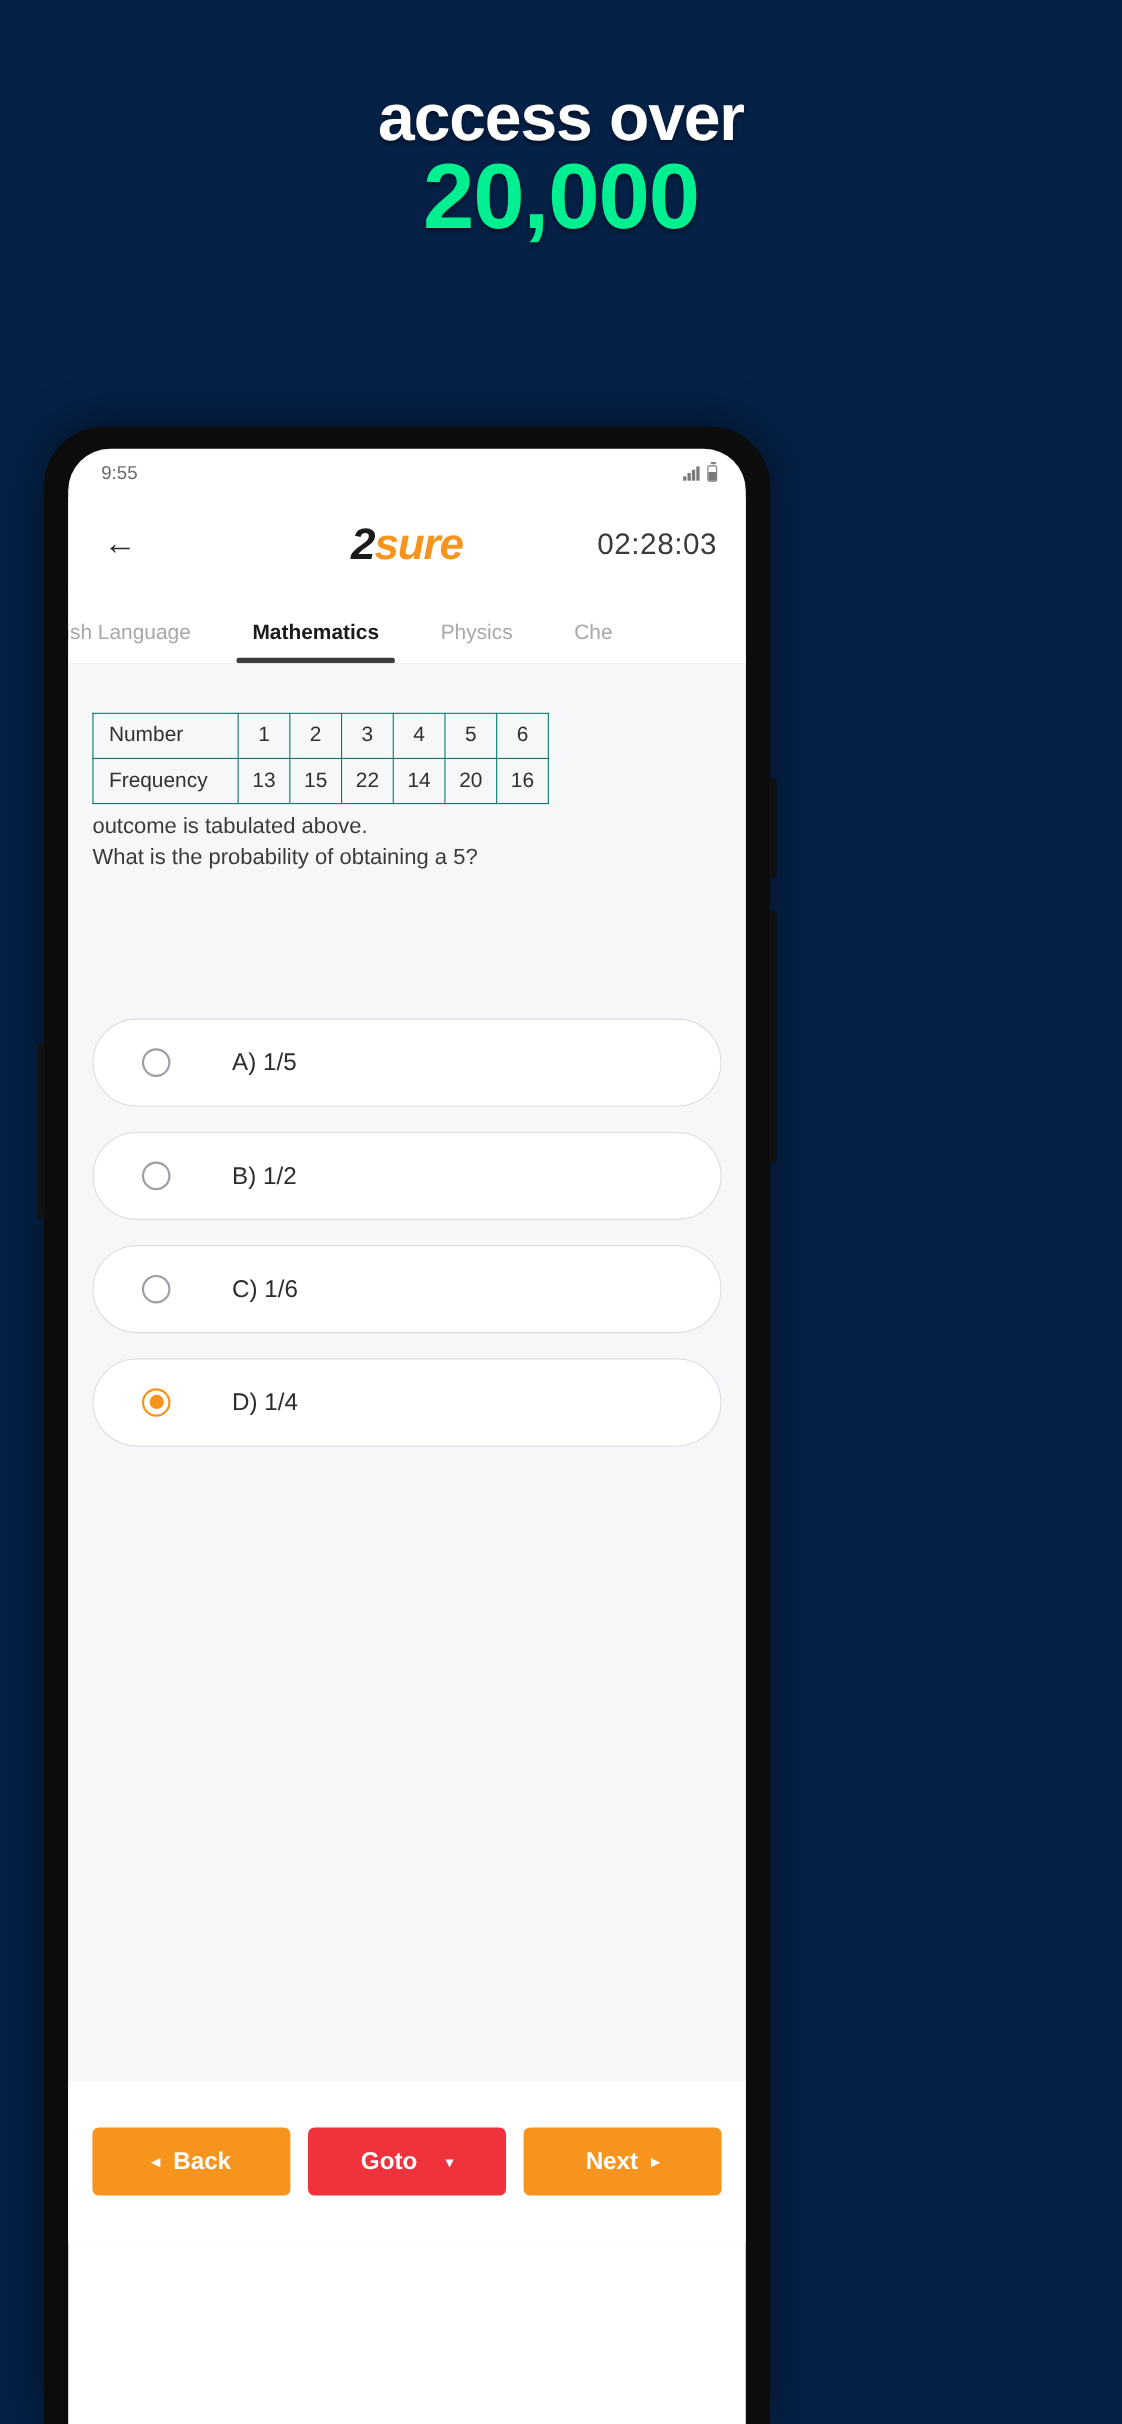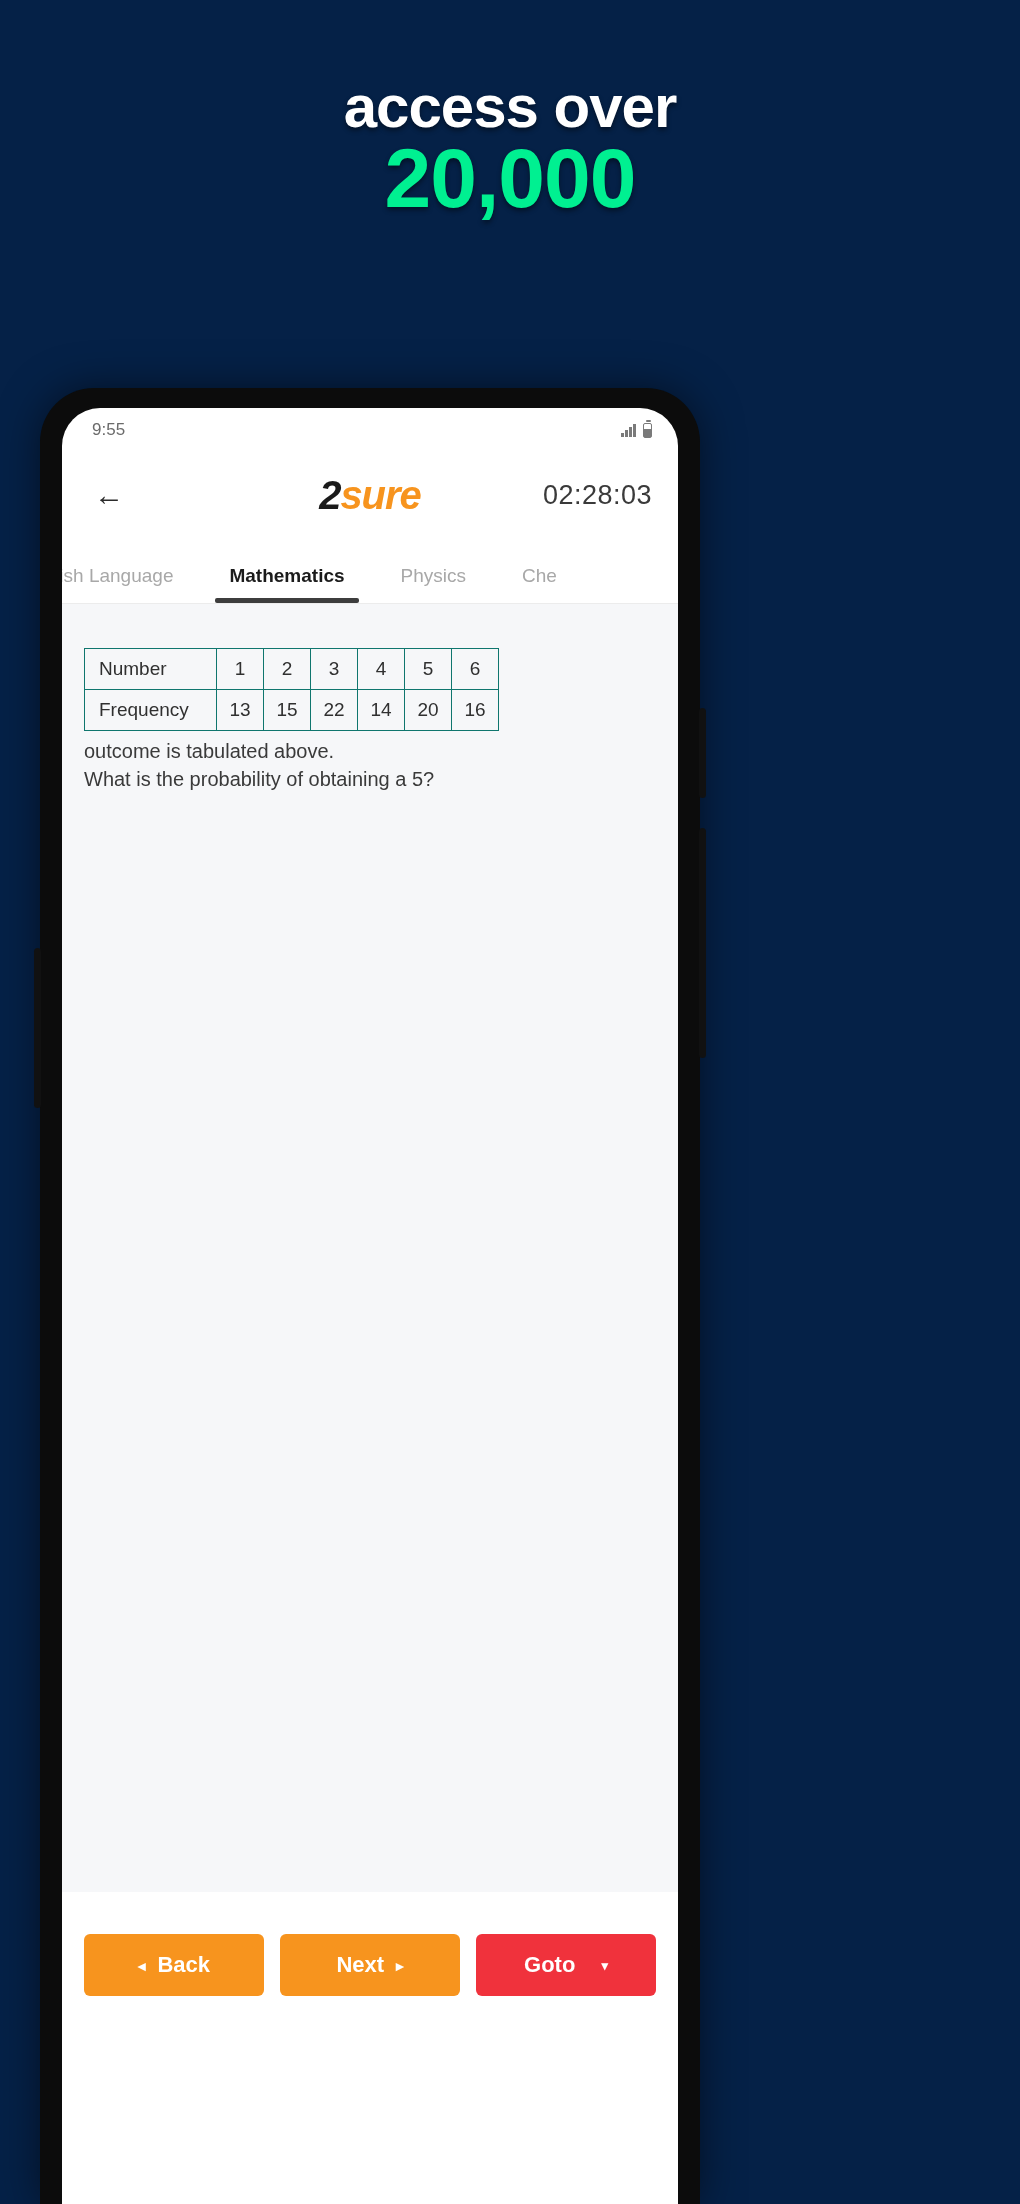--- a/index.html
+++ b/index.html
@@ -289,31 +289,49 @@
           <td class="val">16</td>
         </tr>
       </tbody>
         </table>
 
       <div class="qtext">
         <div>outcome is tabulated above.</div>
         <div>What is the probability of obtaining a 5?</div>
       </div>
 
+      <div class="options">
+        <div class="option">
+          <span class="radio"></span>
+          <span class="opt-label">A) 1/5</span>
+        </div>
+        <div class="option">
+          <span class="radio"></span>
+          <span class="opt-label">B) 1/2</span>
+        </div>
+        <div class="option">
+          <span class="radio"></span>
+          <span class="opt-label">C) 1/6</span>
+        </div>
+        <div class="option selected">
+          <span class="radio"></span>
+          <span class="opt-label">D) 1/4</span>
+        </div>
+      </div>
 
       <div class="bottombar">
         <div class="btn back">
           <span class="arr">◂</span>
           <span>Back</span>
         </div>
+        <div class="btn goto">
+          <span>Goto</span>
+          <span class="caret">▾</span>
+        </div>
         <div class="btn next">
           <span>Next</span>
           <span class="arr">▸</span>
         </div>
-        <div class="btn goto">
-          <span>Goto</span>
-          <span class="caret">▾</span>
-        </div>
       </div>
 
     </div>
   </div>
 </div>
 
 </body></html>

